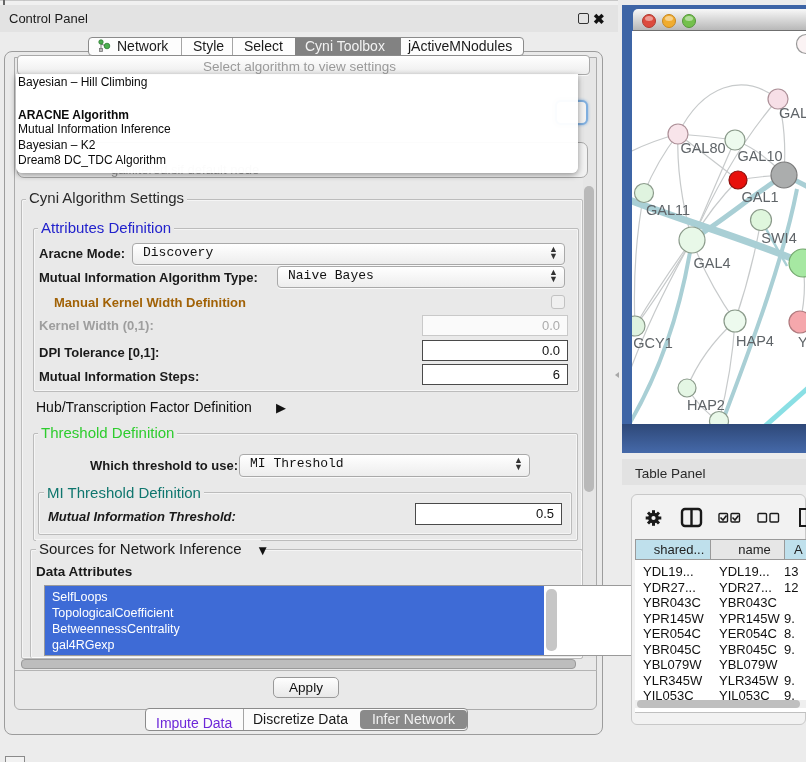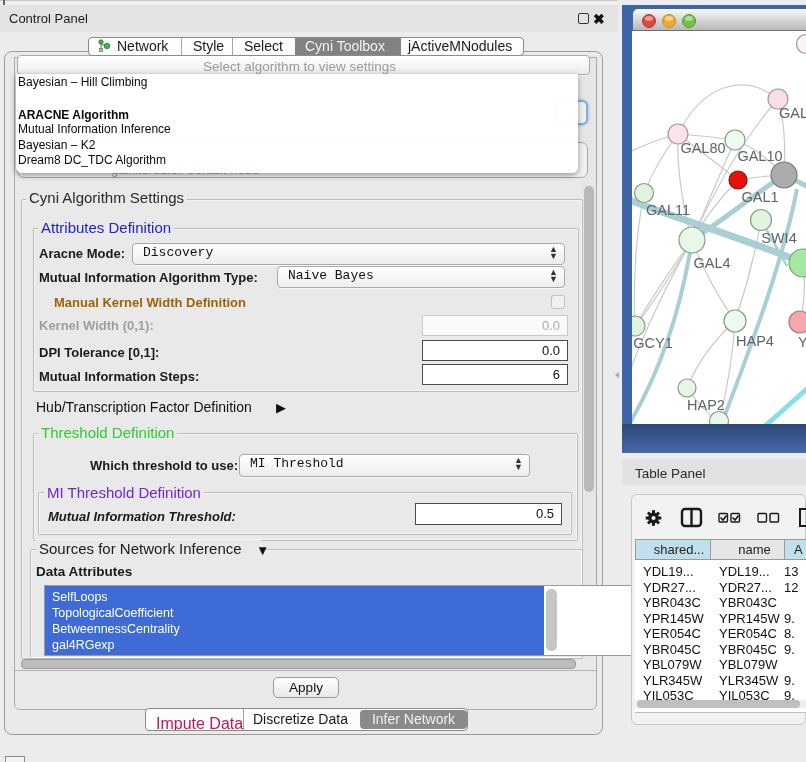--- a/index.html
+++ b/index.html
@@ -97,21 +97,21 @@
 
 <div class="grp" style="left:33px;top:433px;width:543px;height:106px;"></div>
 <div class="gl" style="left:38px;top:424px;color:#2ECC2E;">Threshold Definition</div>
 <div class="lbl b abs" style="left:90px;top:458px;">Which threshold to use:</div>
 <div class="combo" style="left:239px;top:454px;width:289px;height:21px;">
     <span class="tx">MI Threshold</span>
     <span class="stepper">▲<br>▼</span>
   </div>
 
 <div class="grp" style="left:38px;top:492px;width:532px;height:41px;"></div>
-<div class="gl" style="left:44px;top:484px;color:#6d28d9;">MI Threshold Definition</div>
+<div class="gl" style="left:44px;top:484px;color:#0f766e;">MI Threshold Definition</div>
 <div class="lbl b abs" style="left:48px;top:509px;font-style:italic;">Mutual Information Threshold:</div>
 <div class="field" style="left:415px;top:503px;width:138px;height:20px;">0.5</div>
 
 <div class="grp" style="left:30px;top:549px;width:551px;height:108px;border-bottom:none;"></div>
 <div class="gl" style="left:36px;top:540px;color:#1a1a1a;">Sources for Network Inference&nbsp;&nbsp;&nbsp;&nbsp;</div>
 <div class="abs" style="left:256px;top:543px;font-size:13.5px;color:#111;">▼</div>
 <div class="lbl b abs" style="left:36px;top:564px;font-size:13.5px;">Data Attributes</div>
 
 <div class="abs" style="left:44px;top:585px;width:616px;height:71px;background:#fff;border:1px solid #9a9a9a;box-sizing:border-box;">
   <div class="abs" style="left:0;top:0;width:499px;height:69px;background:#3E6BD6;"></div>
@@ -119,21 +119,21 @@
   <div class="abs" style="left:501px;top:3px;width:11px;height:62px;background:#C6C6C6;border-radius:5px;"></div>
 </div>
 
 <div class="abs" style="left:21px;top:659px;width:553px;height:8px;background:#BDBDBD;border-radius:4px;border:0.5px solid #9a9a9a;"></div>
 <div class="abs" style="left:15px;top:670px;width:582px;height:1px;background:#B4B4B4;"></div>
 
 <div class="abs" style="left:273px;top:677px;width:66px;height:21px;background:linear-gradient(#FEFEFE,#E8E8E8);border:1px solid #999;border-radius:5px;box-sizing:border-box;text-align:center;line-height:19px;font-size:13.5px;color:#111;">Apply</div>
 
 <div class="abs" style="left:145px;top:708px;width:323px;height:23px;background:#FCFCFC;border:1px solid #8B8B8B;border-radius:4px;box-sizing:border-box;overflow:hidden;">
   <div class="abs" style="left:97px;top:0;width:1px;height:23px;background:#A5A5A5;"></div>
-  <div class="abs" style="left:10px;top:4px;line-height:21px;font-size:16px;color:#be185d;">Impute Data</div>
+  <div class="abs" style="left:10px;top:4px;line-height:21px;font-size:14px;color:#6d28d9;">Impute Data</div>
   <div class="abs" style="left:107px;top:0;line-height:21px;font-size:14px;color:#1a1a1a;">Discretize Data</div>
 </div>
 <div class="abs" style="left:360px;top:710px;width:107px;height:19px;background:#8A8A8A;border-radius:4px;text-align:center;line-height:19px;font-size:14px;color:#F0F0F0;">Infer Network</div>
 
 <div class="abs" style="left:615px;top:372px;width:0;height:0;border-top:3px solid transparent;border-bottom:3px solid transparent;border-right:4px solid #A8A8A8;"></div>
 
 <div class="abs" style="left:5px;top:756px;width:18px;height:14px;background:#F2F2F2;border:1px solid #8a8a8a;"></div>
 
 <div class="abs" style="left:622px;top:5px;width:184px;height:448px;background:#3E65A6;"></div>
 <div class="abs" style="left:622px;top:424px;width:184px;height:29px;background:linear-gradient(#2E4878,#4569A9);"></div>

